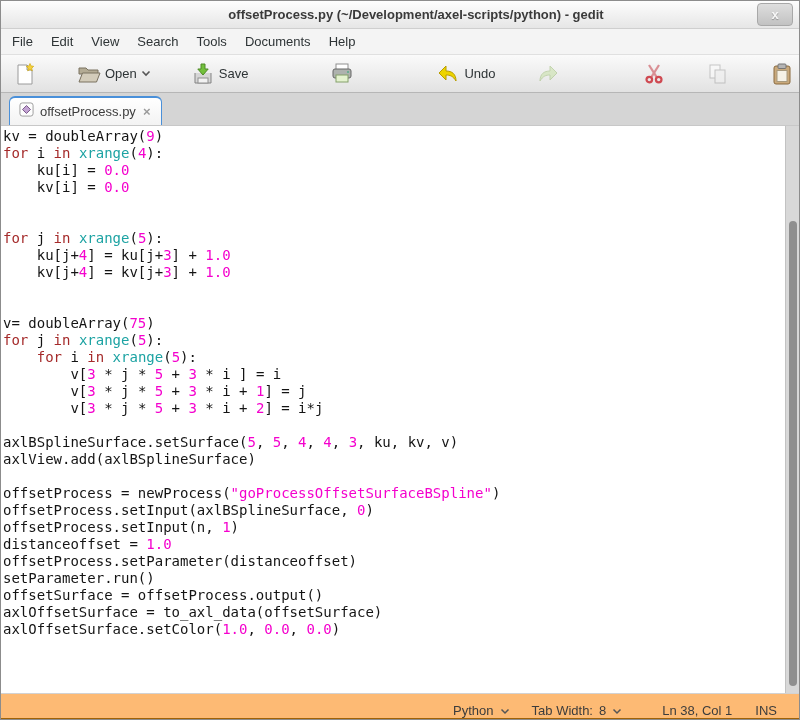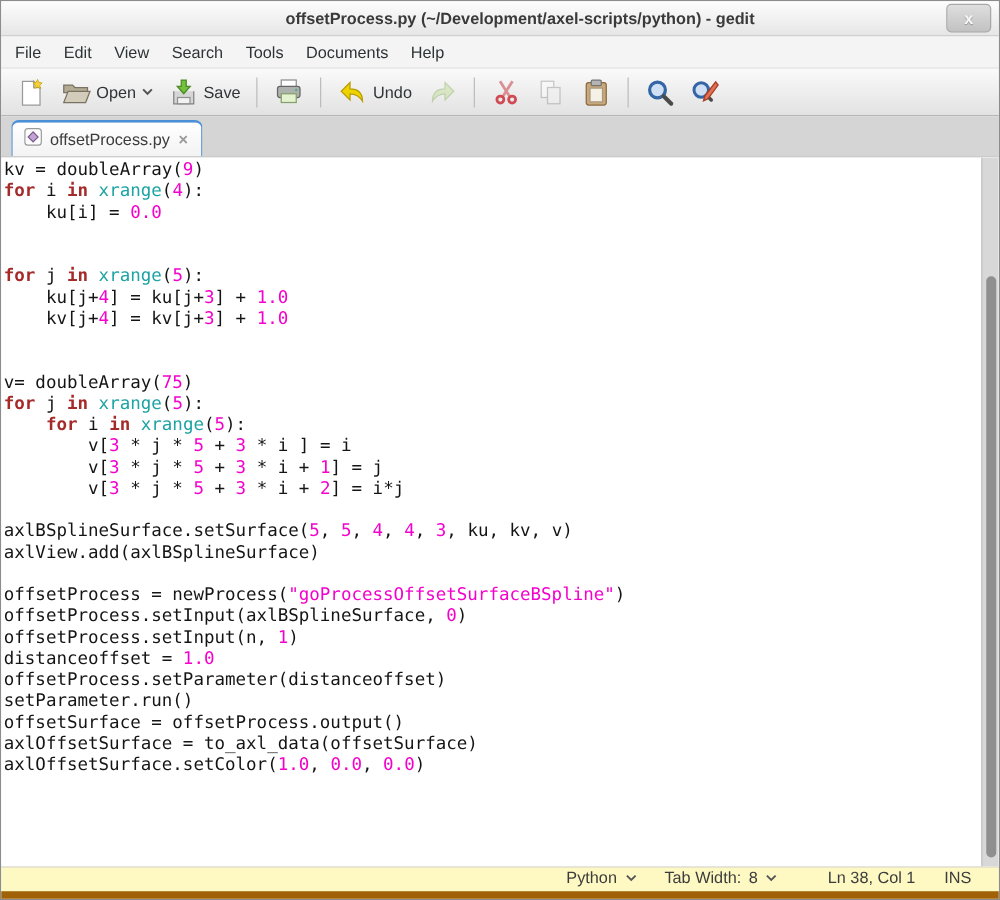--- a/index.html
+++ b/index.html
@@ -10,49 +10,49 @@
   
   .titlebar { height:28px; background:linear-gradient(#fdfdfd,#e6e6e6); border-bottom:1px solid #cfcfcf; position:relative; flex:0 0 28px;padding-left:32px; }
   .title-text { text-align:center; line-height:27px; font-size:13px; font-weight:bold; color:#3a3a3a; }
   .close-btn { position:absolute; right:6px; top:2px; width:36px; height:23px; background:linear-gradient(#dedede,#c2c2c2); border:1px solid #a8a8a8; border-radius:4px; color:#f7f7f7; text-shadow:0 1px 1px #909090; font-weight:bold; font-size:13px; text-align:center; line-height:21px; }
 
   
   .menubar { height:26px; flex:0 0 26px; background:#f4f4f4; display:flex; align-items:center; padding-left:2px; border-bottom:1px solid #e0e0e0; }
   .menu-item { font-size:13px; color:#2e3436; padding:4px 9px; }
 
   
-  .toolbar { height:38px; flex:0 0 38px; background:linear-gradient(#fafafa,#e2e2e2); border-bottom:1px solid #b6b6b6; display:flex; align-items:center; padding-left:6px; }
+  .toolbar { height:38px; flex:0 0 38px; background:linear-gradient(#fafafa,#e2e2e2); border-bottom:1px solid #b6b6b6; display:flex; align-items:center; padding-left:6px;gap:28px; }
   .tb-btn { display:flex; align-items:center; gap:4px; padding:3px 6px; border-radius:3px; font-size:13px; color:#2e3436; }
   .tb-btn svg { display:block; }
   .tb-sep { width:1px; height:24px; background:#bdbdbd; margin:0 7px; }
   .disabled { opacity:.45; }
 
   
   .tabbar { height:33px; flex:0 0 33px; background:#d5d5d5; display:flex; align-items:flex-end; padding-left:8px; border-bottom:1px solid #c8c8c8; }
   .tab { display:flex; align-items:center; gap:6px; height:29px; padding:0 10px 0 9px; background:linear-gradient(#ffffff,#f3f3f3); border:1px solid var(--tab-accent); border-top-width:2px; border-bottom:none; border-radius:6px 6px 0 0; }
   .tab-title { font-size:13px; color:#3c3c3c; }
   .tab-close { color:#9a9a9a; font-size:13px; font-weight:bold; line-height:13px; padding:0 1px; }
 
   
   .editor { flex:1 1 auto; background:#fff; position:relative; overflow:hidden; }
   .code-area { position:absolute; left:0; top:0; right:14px; bottom:0; padding:2px 0 0 2px; }
   .code-line { height:17px; font-family:"DejaVu Sans Mono",monospace; font-size:14px; line-height:17px; white-space:pre; color:var(--code-text); position:relative; }
   .seg-p { color:var(--code-text); }
-  .seg-k { color:var(--keyword); font-weight:bold; }
+  .seg-k { color:var(--keyword); font-weight:normal; }
   .seg-b { color:var(--builtin); }
   .seg-n { color:var(--number); }
   .seg-s { color:var(--string); }
   .caret { position:absolute; left:1px; top:1px; width:1.5px; height:15px; background:#000; }
 
   
   .scrollbar { position:absolute; top:0; right:0; bottom:0; width:14px; background:#d8d8d8; border-left:1px solid #c2c2c2; }
   .scroll-thumb { position:absolute; left:3px; width:8px; top:16.7%; height:82%; background:#8f8f8f; border-radius:4px; }
 
   
-  .statusbar { height:26px; flex:0 0 26px; background:#fef9c3; border-top:1px solid #d2d2d2; border-bottom:6px solid #a16207; display:flex; align-items:flex-start; font-size:13px; color:#3c3c3c; }
+  .statusbar { height:26px; flex:0 0 26px; background:#fdba74; border-top:1px solid #d2d2d2; border-bottom:1px solid #a16207; display:flex; align-items:flex-end; font-size:13px; color:#3c3c3c; }
   .sb-spring { flex:1; }
   .sb-item { display:flex; align-items:center; gap:6px; }
   .sb-lang { margin-right:22px; }
   .sb-tabwidth { margin-right:40px; }
   .sb-pos { margin-right:23px; }
   .sb-mode { margin-right:22px; }
 </style>
 </head>
 <body>
 
@@ -193,20 +193,21 @@
       <span class="tab-title">offsetProcess.py</span>
       <span class="tab-close">×</span>
     </div>
   </div>
 
   <div class="editor">
     <div class="code-area">
         <div class="code-line"><span class="seg-p">kv = doubleArray(</span><span class="seg-n">9</span><span class="seg-p">)</span></div>
         <div class="code-line"><span class="seg-k">for</span><span class="seg-p"> i </span><span class="seg-k">in</span><span class="seg-p"> </span><span class="seg-b">xrange</span><span class="seg-p">(</span><span class="seg-n">4</span><span class="seg-p">):</span></div>
         <div class="code-line"><span class="seg-p">    ku[i] = </span><span class="seg-n">0.0</span></div>
+        <div class="code-line"><span class="seg-p">    kv[i] = </span><span class="seg-n">0.0</span></div>
         <div class="code-line"></div>
         <div class="code-line"></div>
         <div class="code-line"><span class="seg-k">for</span><span class="seg-p"> j </span><span class="seg-k">in</span><span class="seg-p"> </span><span class="seg-b">xrange</span><span class="seg-p">(</span><span class="seg-n">5</span><span class="seg-p">):</span></div>
         <div class="code-line"><span class="seg-p">    ku[j+</span><span class="seg-n">4</span><span class="seg-p">] = ku[j+</span><span class="seg-n">3</span><span class="seg-p">] + </span><span class="seg-n">1.0</span></div>
         <div class="code-line"><span class="seg-p">    kv[j+</span><span class="seg-n">4</span><span class="seg-p">] = kv[j+</span><span class="seg-n">3</span><span class="seg-p">] + </span><span class="seg-n">1.0</span></div>
         <div class="code-line"></div>
         <div class="code-line"></div>
         <div class="code-line"><span class="seg-p">v= doubleArray(</span><span class="seg-n">75</span><span class="seg-p">)</span></div>
         <div class="code-line"><span class="seg-k">for</span><span class="seg-p"> j </span><span class="seg-k">in</span><span class="seg-p"> </span><span class="seg-b">xrange</span><span class="seg-p">(</span><span class="seg-n">5</span><span class="seg-p">):</span></div>
         <div class="code-line"><span class="seg-p">    </span><span class="seg-k">for</span><span class="seg-p"> i </span><span class="seg-k">in</span><span class="seg-p"> </span><span class="seg-b">xrange</span><span class="seg-p">(</span><span class="seg-n">5</span><span class="seg-p">):</span></div>

